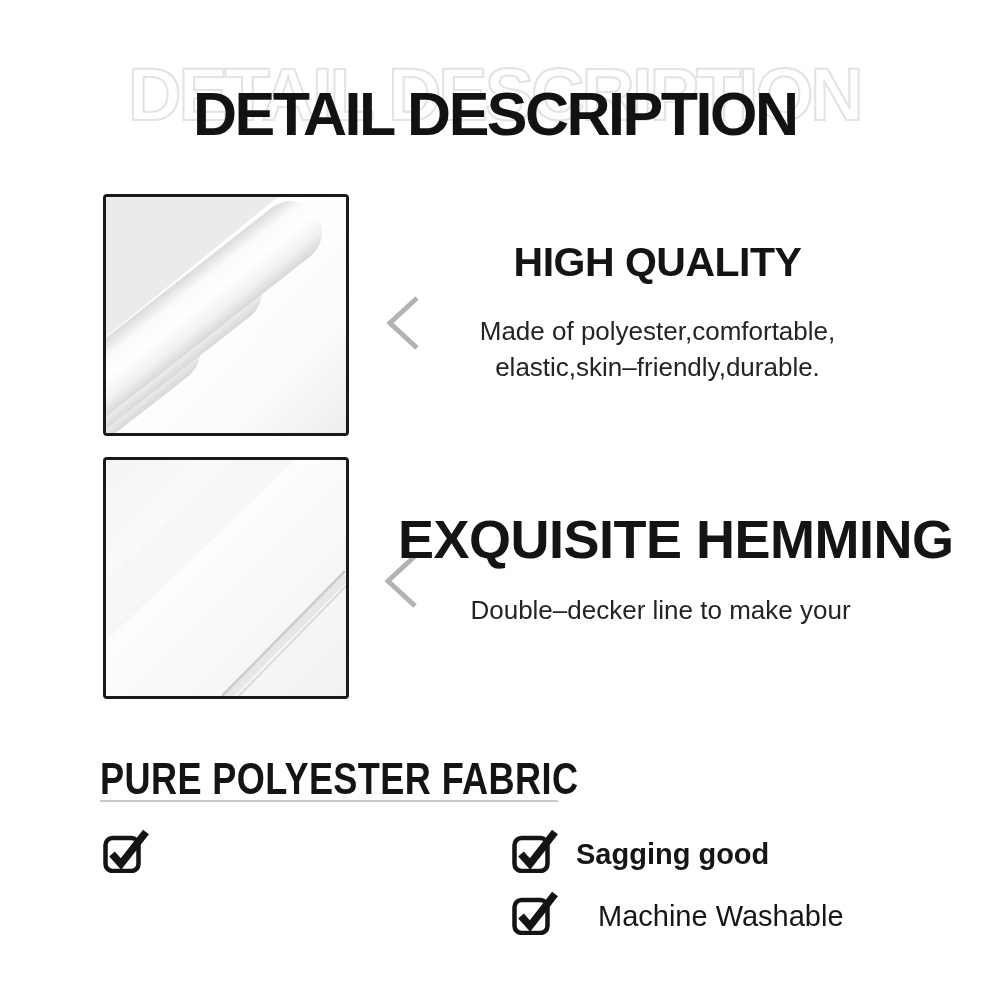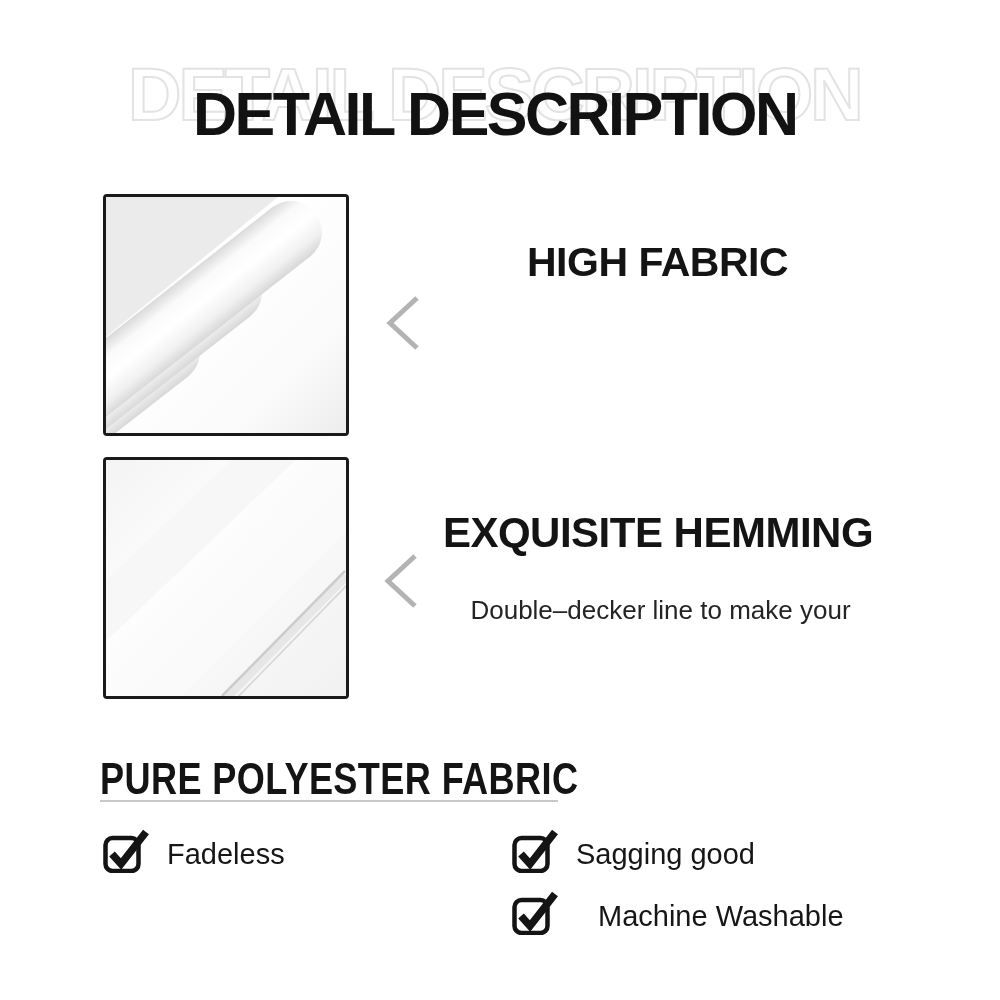--- a/index.html
+++ b/index.html
@@ -54,21 +54,21 @@
   .sec-head {
     position: absolute;
     text-align: center;
     font-weight: bold;
     color: #141414;
     line-height: 1;
     letter-spacing: -0.5px;
     white-space: nowrap;
   }
   .sec-head-1 { left: 425px; top: 226px; width: 465px; font-size: 41px; }
-  .sec-head-2 { left: 398px; top: 496px; width: 520px; font-size: 42px; }
+  .sec-head-2 { left: 398px; top: 496px; width: 520px; font-size: 54px; }
   .sec-body {
     position: absolute;
     text-align: center;
     font-size: 26px;
     line-height: 36px;
     color: #242424;
   }
   .sec-body-1 { left: 420px; top: 297px; width: 475px; }
   .sec-body-2 { left: 398px; top: 576px; width: 525px; }
   
@@ -87,21 +87,21 @@
     display: flex; align-items: center; gap: 18px;
     height: 46px;
   }
   .feature-item svg { width: 46px; height: 44px; flex: 0 0 auto; }
   .feature-label {
     font-size: 29px; color: #161616; line-height: 1; white-space: nowrap;
     padding-top: 6px;
   }
   .fi-0 { left: 103px; top: 812px; }
   .fi-1 { left: 103px; top: 874px; }
-  .fi-2 { left: 512px; top: 812px; }
+  .fi-2 { left: 512px; top: 812px; font-weight: bold; }
   .fi-3 { left: 512px; top: 874px; gap: 40px; }
 </style>
 </head>
 <body>
 
 <div class="page">
 
   <svg class="watermark-svg" viewBox="0 0 790 100">
     <text x="3" y="76">DETAIL DESCRIPTION</text>
   </svg>
@@ -144,21 +144,25 @@
       <line x1="-142" y1="315" x2="63" y2="155" stroke="url(#rollg3)" stroke-width="62" stroke-linecap="round"></line>
       <line x1="-80" y1="255" x2="125" y2="95" stroke="url(#rollg2)" stroke-width="62" stroke-linecap="round"></line>
       <line x1="-20" y1="196" x2="185" y2="35" stroke="url(#rollg1)" stroke-width="62" stroke-linecap="round"></line>
     </svg>
   </div>
 
   <svg class="chevron chevron-1" viewBox="0 0 40 60">
     <path d="M34 5 L7 30 L34 55" fill="none" stroke="#b3b3b3" stroke-width="5"></path>
   </svg>
 
-  <div class="sec-head sec-head-1">HIGH FABRIC</div>
+  <div class="sec-head sec-head-1">HIGH QUALITY</div>
+  <div class="sec-body sec-body-1">
+    <div>Made of polyester,comfortable,</div>
+    <div>elastic,skin–friendly,durable.</div>
+  </div>
 
   <div class="img-frame frame-2">
     <svg viewBox="0 0 240 236">
       <defs>
         <linearGradient id="hemg" gradientUnits="userSpaceOnUse" x1="0" y1="0" x2="240" y2="236">
           <stop offset="0" stop-color="#f4f4f4"></stop>
           <stop offset="0.4" stop-color="#fdfdfd"></stop>
           <stop offset="1" stop-color="#f1f1f1"></stop>
         </linearGradient>
       </defs>
@@ -181,21 +185,20 @@
   </div>
 
   <div class="features-head">PURE POLYESTER FABRIC</div>
   <div class="features-underline"></div>
 
   <div class="feature-item fi-0">
     <svg viewBox="0 0 46 44">
       <rect x="2.5" y="9" width="33" height="33" rx="7" fill="none" stroke="#141414" stroke-width="4.5"></rect>
       <path d="M9 25 L18 35 L43 3" fill="none" stroke="#141414" stroke-width="7.5"></path>
     </svg>
-    <span class="feature-label">Fadeless</span>
   </div>
 
 
   <div class="feature-item fi-2">
     <svg viewBox="0 0 46 44">
       <rect x="2.5" y="9" width="33" height="33" rx="7" fill="none" stroke="#141414" stroke-width="4.5"></rect>
       <path d="M9 25 L18 35 L43 3" fill="none" stroke="#141414" stroke-width="7.5"></path>
     </svg>
     <span class="feature-label">Sagging good</span>
   </div>

